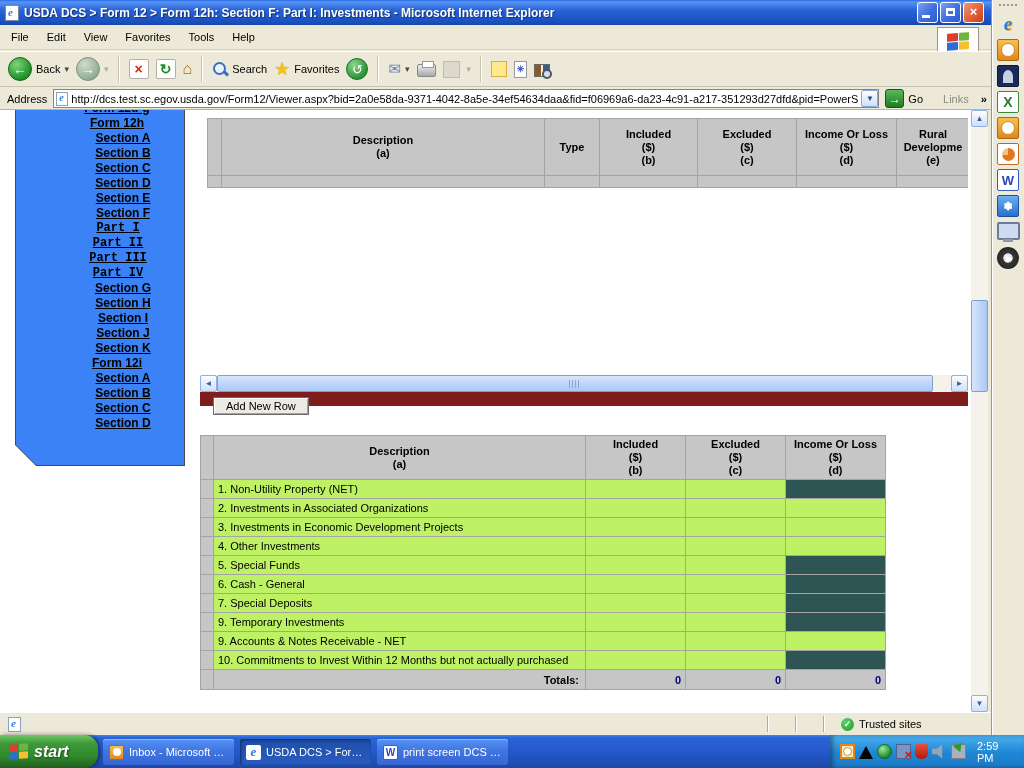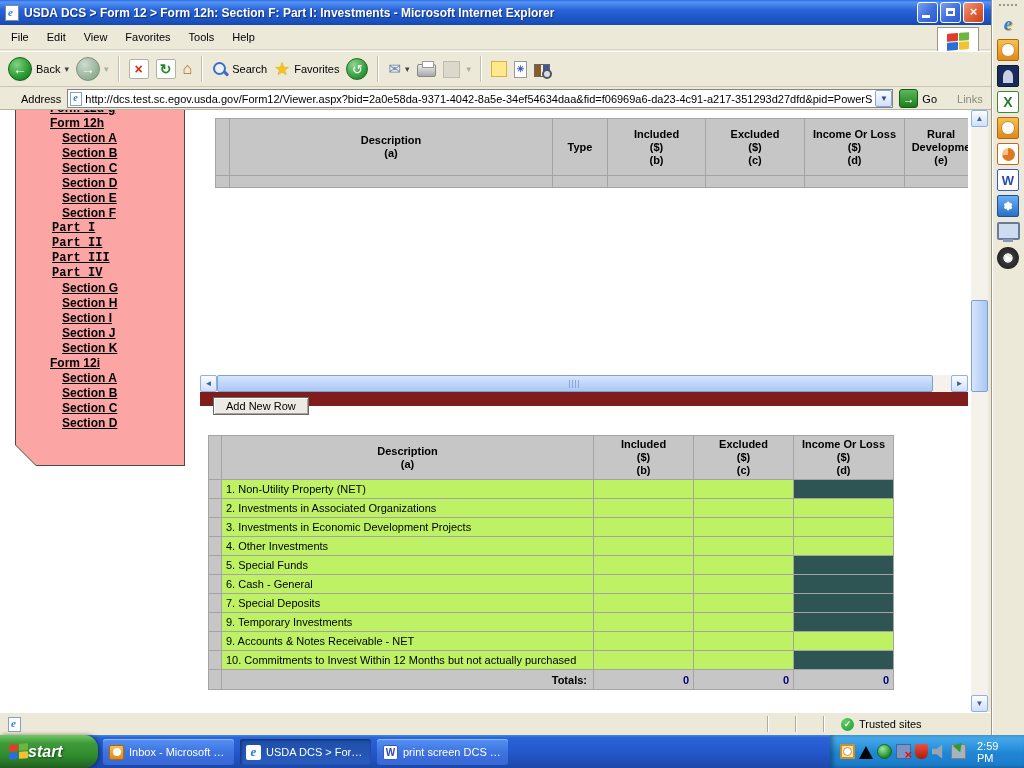--- a/index.html
+++ b/index.html
@@ -69,48 +69,48 @@
   .icon-note { width:16px; height:16px; background:#ffe98c; border:1px solid #d4b23c; }
   .icon-msgr { width:13px; height:17px; background:#fff; border:1px solid #999; display:flex; align-items:center;
     justify-content:center; color:#3a5ac0; font-size:9px; font-weight:bold; }
   .icon-research { width:16px; height:13px; border:1px solid #666; margin-top:2px;
     background:linear-gradient(90deg,#8a5a2a 0 42%,#f4f0e4 42% 58%,#3a5a9a 58% 100%); position:relative; }
   .icon-research::after { content:""; position:absolute; right:-3px; bottom:-3px; width:6px; height:6px;
     border:2px solid #555; border-radius:50%; background:#cfe0f4; }
 
   .addressbar { position:absolute; left:0; top:88px; width:991px; height:22px; background:#ece9d8;
     border-bottom:1px solid #b8b4a4; display:flex; align-items:center; padding-left:7px; gap:6px; }
-  .addr-label { color:#000;margin-left:14px; }
+  .addr-label { color:#000; }
   .addr-input { width:826px; height:19px; background:#fff; border:1px solid #848484; display:flex;
     align-items:center; padding-left:2px; gap:3px; }
   .addr-ie-icon { width:12px; height:14px; background:#fff; border:1px solid #8aa0c0; position:relative; flex:0 0 auto; }
   .addr-ie-icon::after { content:"e"; position:absolute; left:2px; top:-1px; font:bold italic 10px "Liberation Serif",serif; color:#2a7de0; }
   .addr-url { flex:1; white-space:nowrap; overflow:hidden; }
   .addr-drop { width:17px; height:17px; flex:0 0 auto; background:linear-gradient(#fdfdfd,#cfdff8);
     border:1px solid #86a7dc; border-radius:2px; text-align:center; font-size:8px; color:#2a4a8a; line-height:16px; }
   .go-btn { display:flex; align-items:center; gap:4px; }
   .go-square { width:19px; height:19px; border-radius:3px; border:1px solid #14581a; color:#fff; font-weight:bold;
     background:linear-gradient(180deg,#5cb85c,#1e7c1e); display:flex; align-items:center; justify-content:center; font-size:12px; }
   .links-label { color:#8a8a7a; margin-left:14px; }
   .links-chev { font-weight:bold; margin-left:6px; }
 
   
   .content { position:absolute; left:0; top:110px; width:971px; height:602px; background:#fff; overflow:hidden; }
 
   .navbox-o { position:absolute; left:15px; top:-6px; width:170px; height:362px; background:#4a4a4a;
     clip-path:polygon(0 0,100% 0,100% 100%,21px 100%,0 calc(100% - 21px)); }
-  .navbox-i { position:absolute; left:1px; top:1px; right:1px; bottom:1px; background:#fca5a5; overflow:hidden;
+  .navbox-i { position:absolute; left:1px; top:1px; right:1px; bottom:1px; background:#3b82f6; overflow:hidden;
     clip-path:polygon(0 0,100% 0,100% 100%,20px 100%,0 calc(100% - 20px));
-    display:flex; flex-direction:column; padding-top:3px; }
+    display:flex; flex-direction:column; padding-top:3px;text-align:center; }
   .navlink { font-size:12px; font-weight:bold; color:#000; text-decoration:underline; line-height:15px;
     white-space:nowrap; cursor:pointer; }
   .lvl0 { padding-left:34px; } .lvl1 { padding-left:46px; } .lvl2 { padding-left:36px;font-family:Liberation Mono, monospace; }
   .clipped { margin-top:-7px; }
 
-  table { border-collapse:collapse; table-layout:fixed;margin-left:8px; }
+  table { border-collapse:collapse; table-layout:fixed; }
   .toptable-wrap { position:absolute; left:207px; top:8px; width:761px; height:84px; overflow:hidden; }
   .toptable th, .toptable td { border:1px solid #a4a4a4; background:#c6c6c6; font-size:11px; }
   .toptable { border:1px solid #7f7f7f; width:762px; }
   .toptable th { font-weight:bold; white-space:pre-line; text-align:center; vertical-align:middle;
     height:57px; line-height:13px; }
   .toptable .subrow td { height:12px; }
 
   .hscroll { position:absolute; left:200px; top:265px; width:768px; height:17px; background:#f4f2ea; }
   .sbtn { position:absolute; width:17px; height:17px; background:linear-gradient(180deg,#fdfdfd,#cfdff8);
     border:1px solid #8cb0e8; border-radius:2px; color:#3b5fa0; font-size:8px; text-align:center; line-height:15px; }
@@ -175,21 +175,21 @@
     border:2px solid #6a7a9a; border-radius:2px; }
   .ic-computer::after { content:""; position:absolute; bottom:1px; width:10px; height:3px; background:#8a98b0; }
   .ic-media { background:radial-gradient(circle,#e8e8e8 28%,#3a3a3a 32%,#141414); border-radius:50%; }
   .ic-media::after { content:"▶"; color:#fff; font-size:8px; margin-left:2px; }
 
   
   #taskbar { position:absolute; left:0; top:735px; width:1024px; height:33px;
     background:linear-gradient(180deg,#418ae4 0%,#2a64d8 8%,#2458cc 50%,#1d48a8 100%); }
   .startbtn { position:absolute; left:0; top:0; height:33px; width:98px; border-radius:0 14px 14px 0;
     background:linear-gradient(180deg,#71c765 0%,#3f9a3a 25%,#2f8a2c 65%,#215e20 100%);
-    box-shadow:2px 0 4px rgba(0,0,0,.45); display:flex; align-items:center; gap:0; padding:0 10px 0 9px; }
+    box-shadow:2px 0 4px rgba(0,0,0,.45); display:flex; align-items:center; gap:6px; padding:0 10px 0 9px; }
   .startbtn .winflag { width:19px; height:15px; }
   .start-label { color:#fff; font:bold italic 16px "Liberation Sans",sans-serif; text-shadow:1px 1px 2px #1a4a18; }
   .taskbtn { position:absolute; top:4px; height:26px; width:131px; border-radius:3px; color:#fff;
     background:linear-gradient(180deg,#5591f2,#3e73e0 50%,#3767d4); box-shadow:inset 0 1px 0 #8cb6f8;
     display:flex; align-items:center; gap:5px; padding:0 6px; overflow:hidden; }
   .taskbtn.active { background:linear-gradient(180deg,#1e4fa8,#2a5cc0); box-shadow:inset 1px 1px 3px #112c66; }
   .tlabel { white-space:nowrap; overflow:hidden; text-overflow:ellipsis; font-size:11px; }
   .tico { width:15px; height:15px; flex:0 0 auto; display:flex; align-items:center; justify-content:center; border-radius:2px; }
   .tico-outlook { background:linear-gradient(#f8c050,#e08818); border:1px solid #b06810; position:relative; }
   .tico-outlook::after { content:""; width:8px; height:8px; background:#fff; border-radius:50%; }

